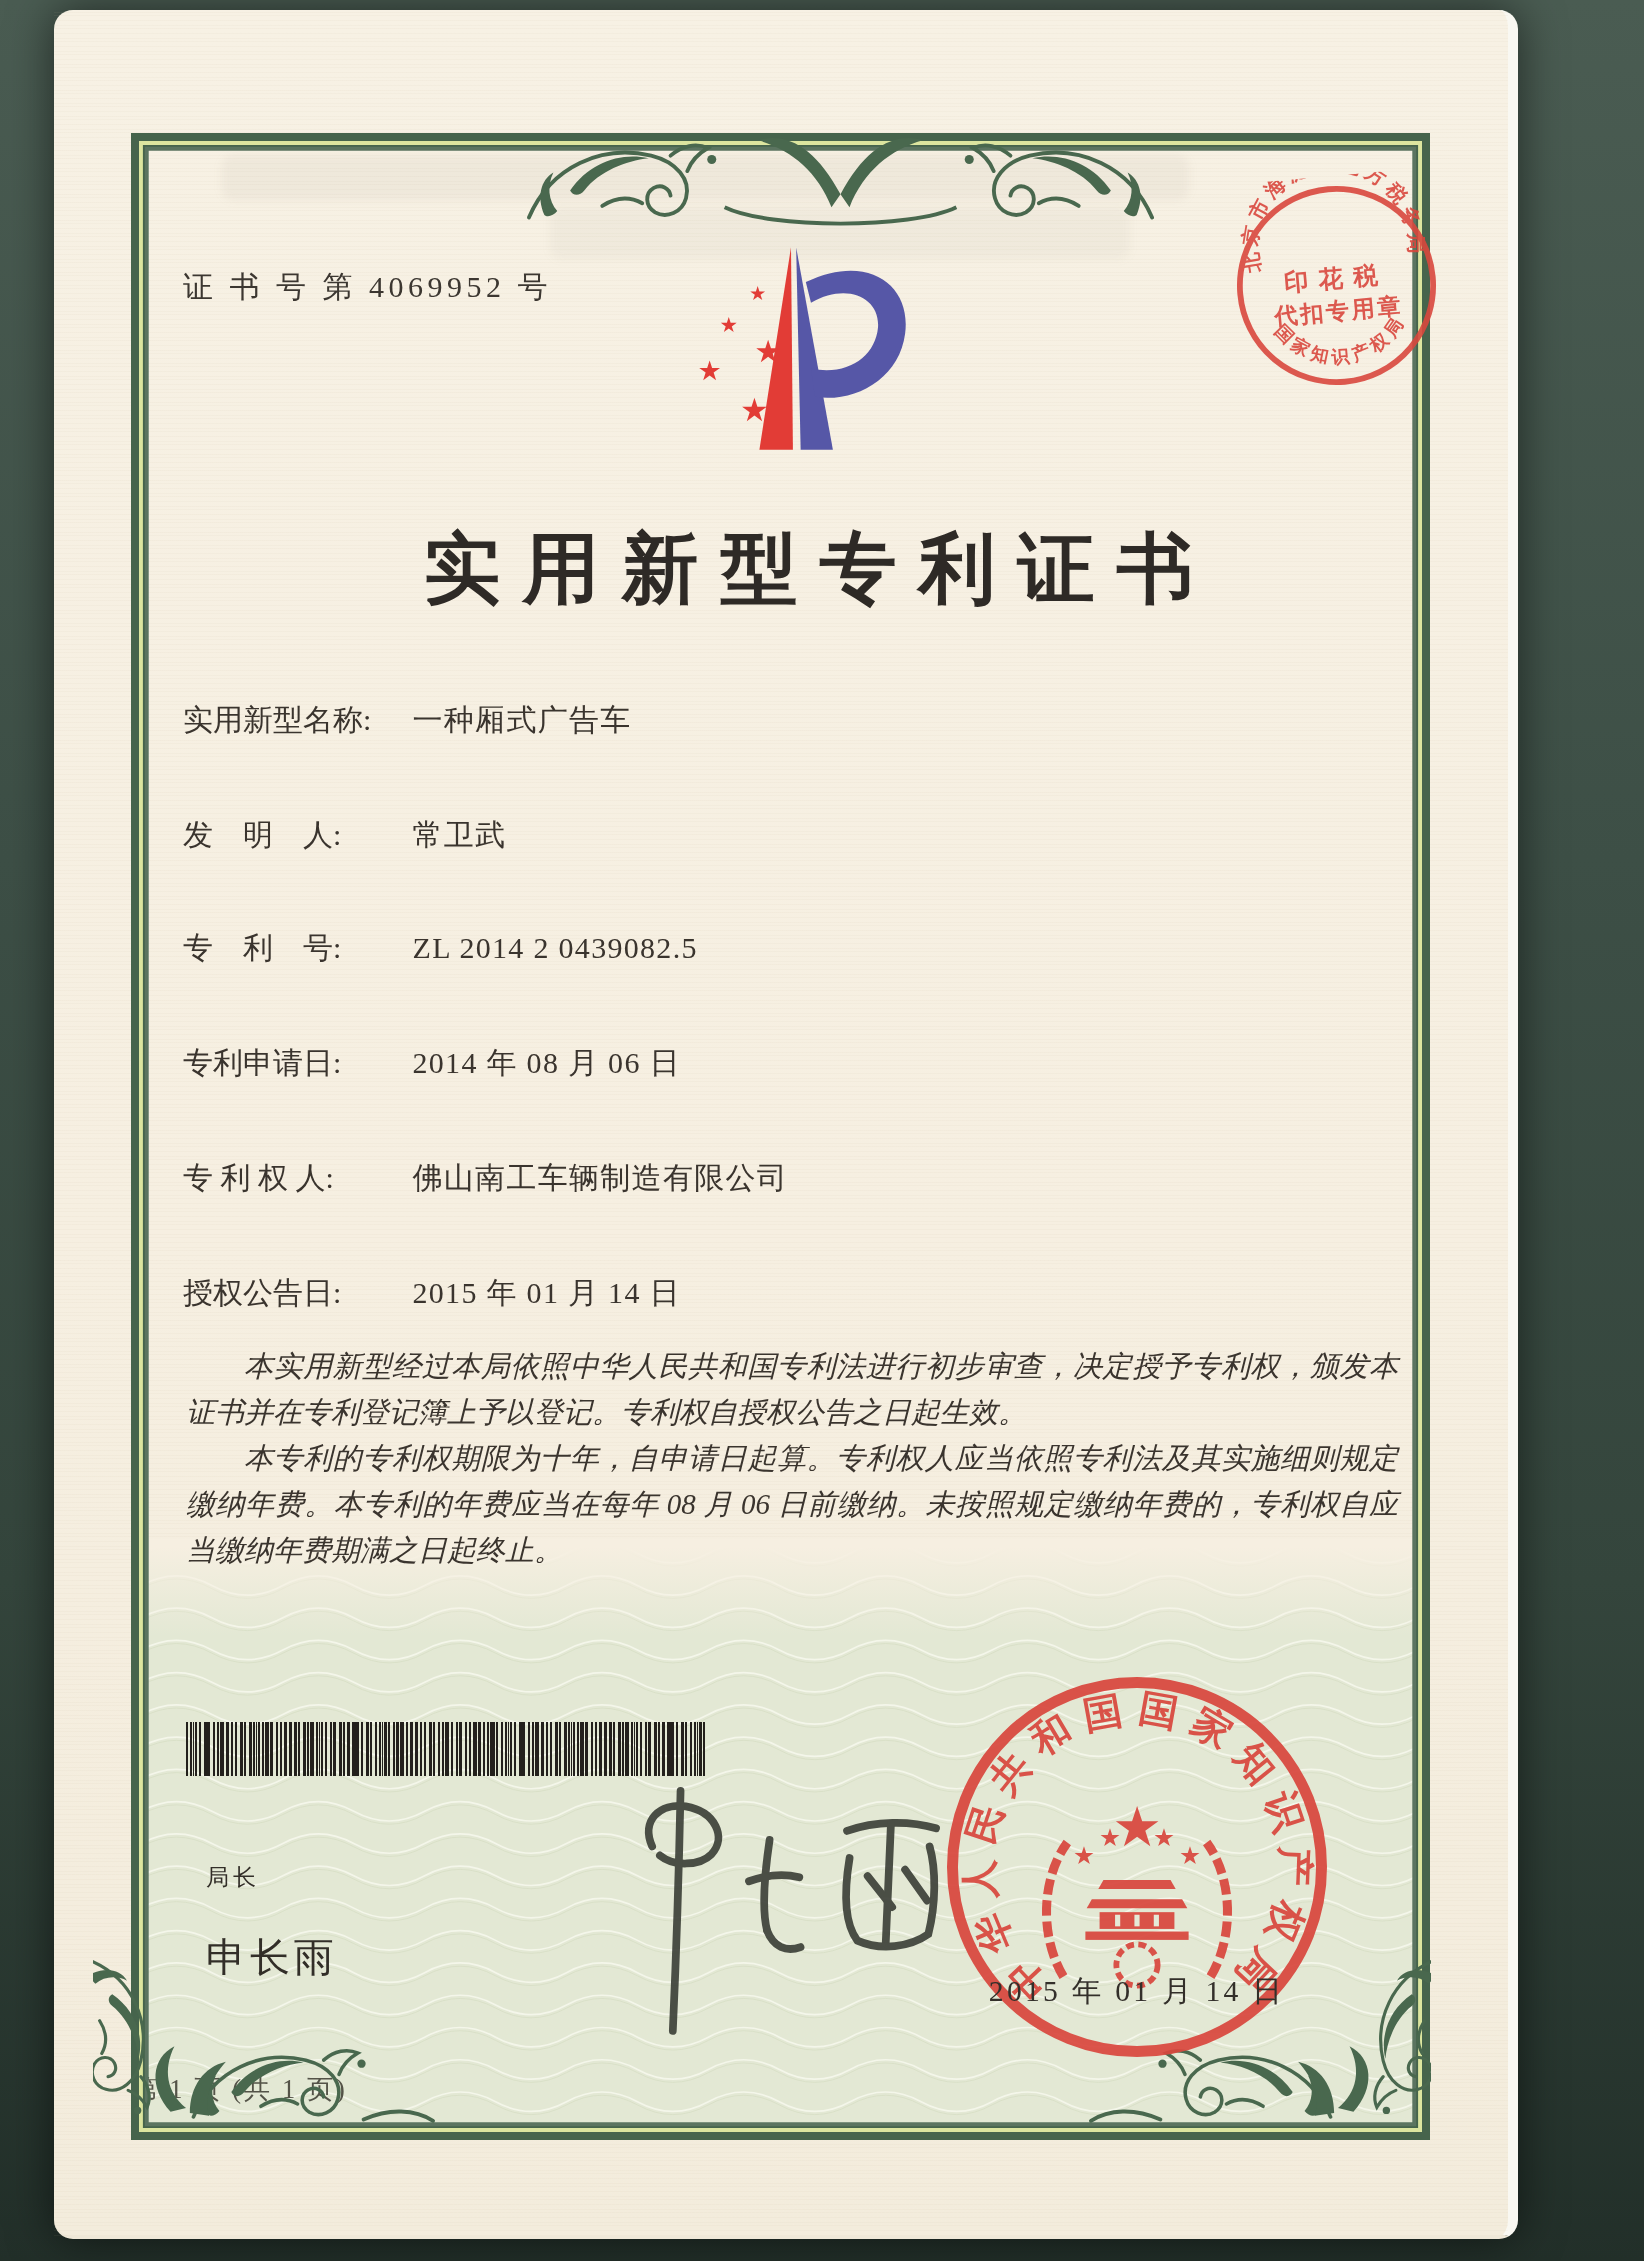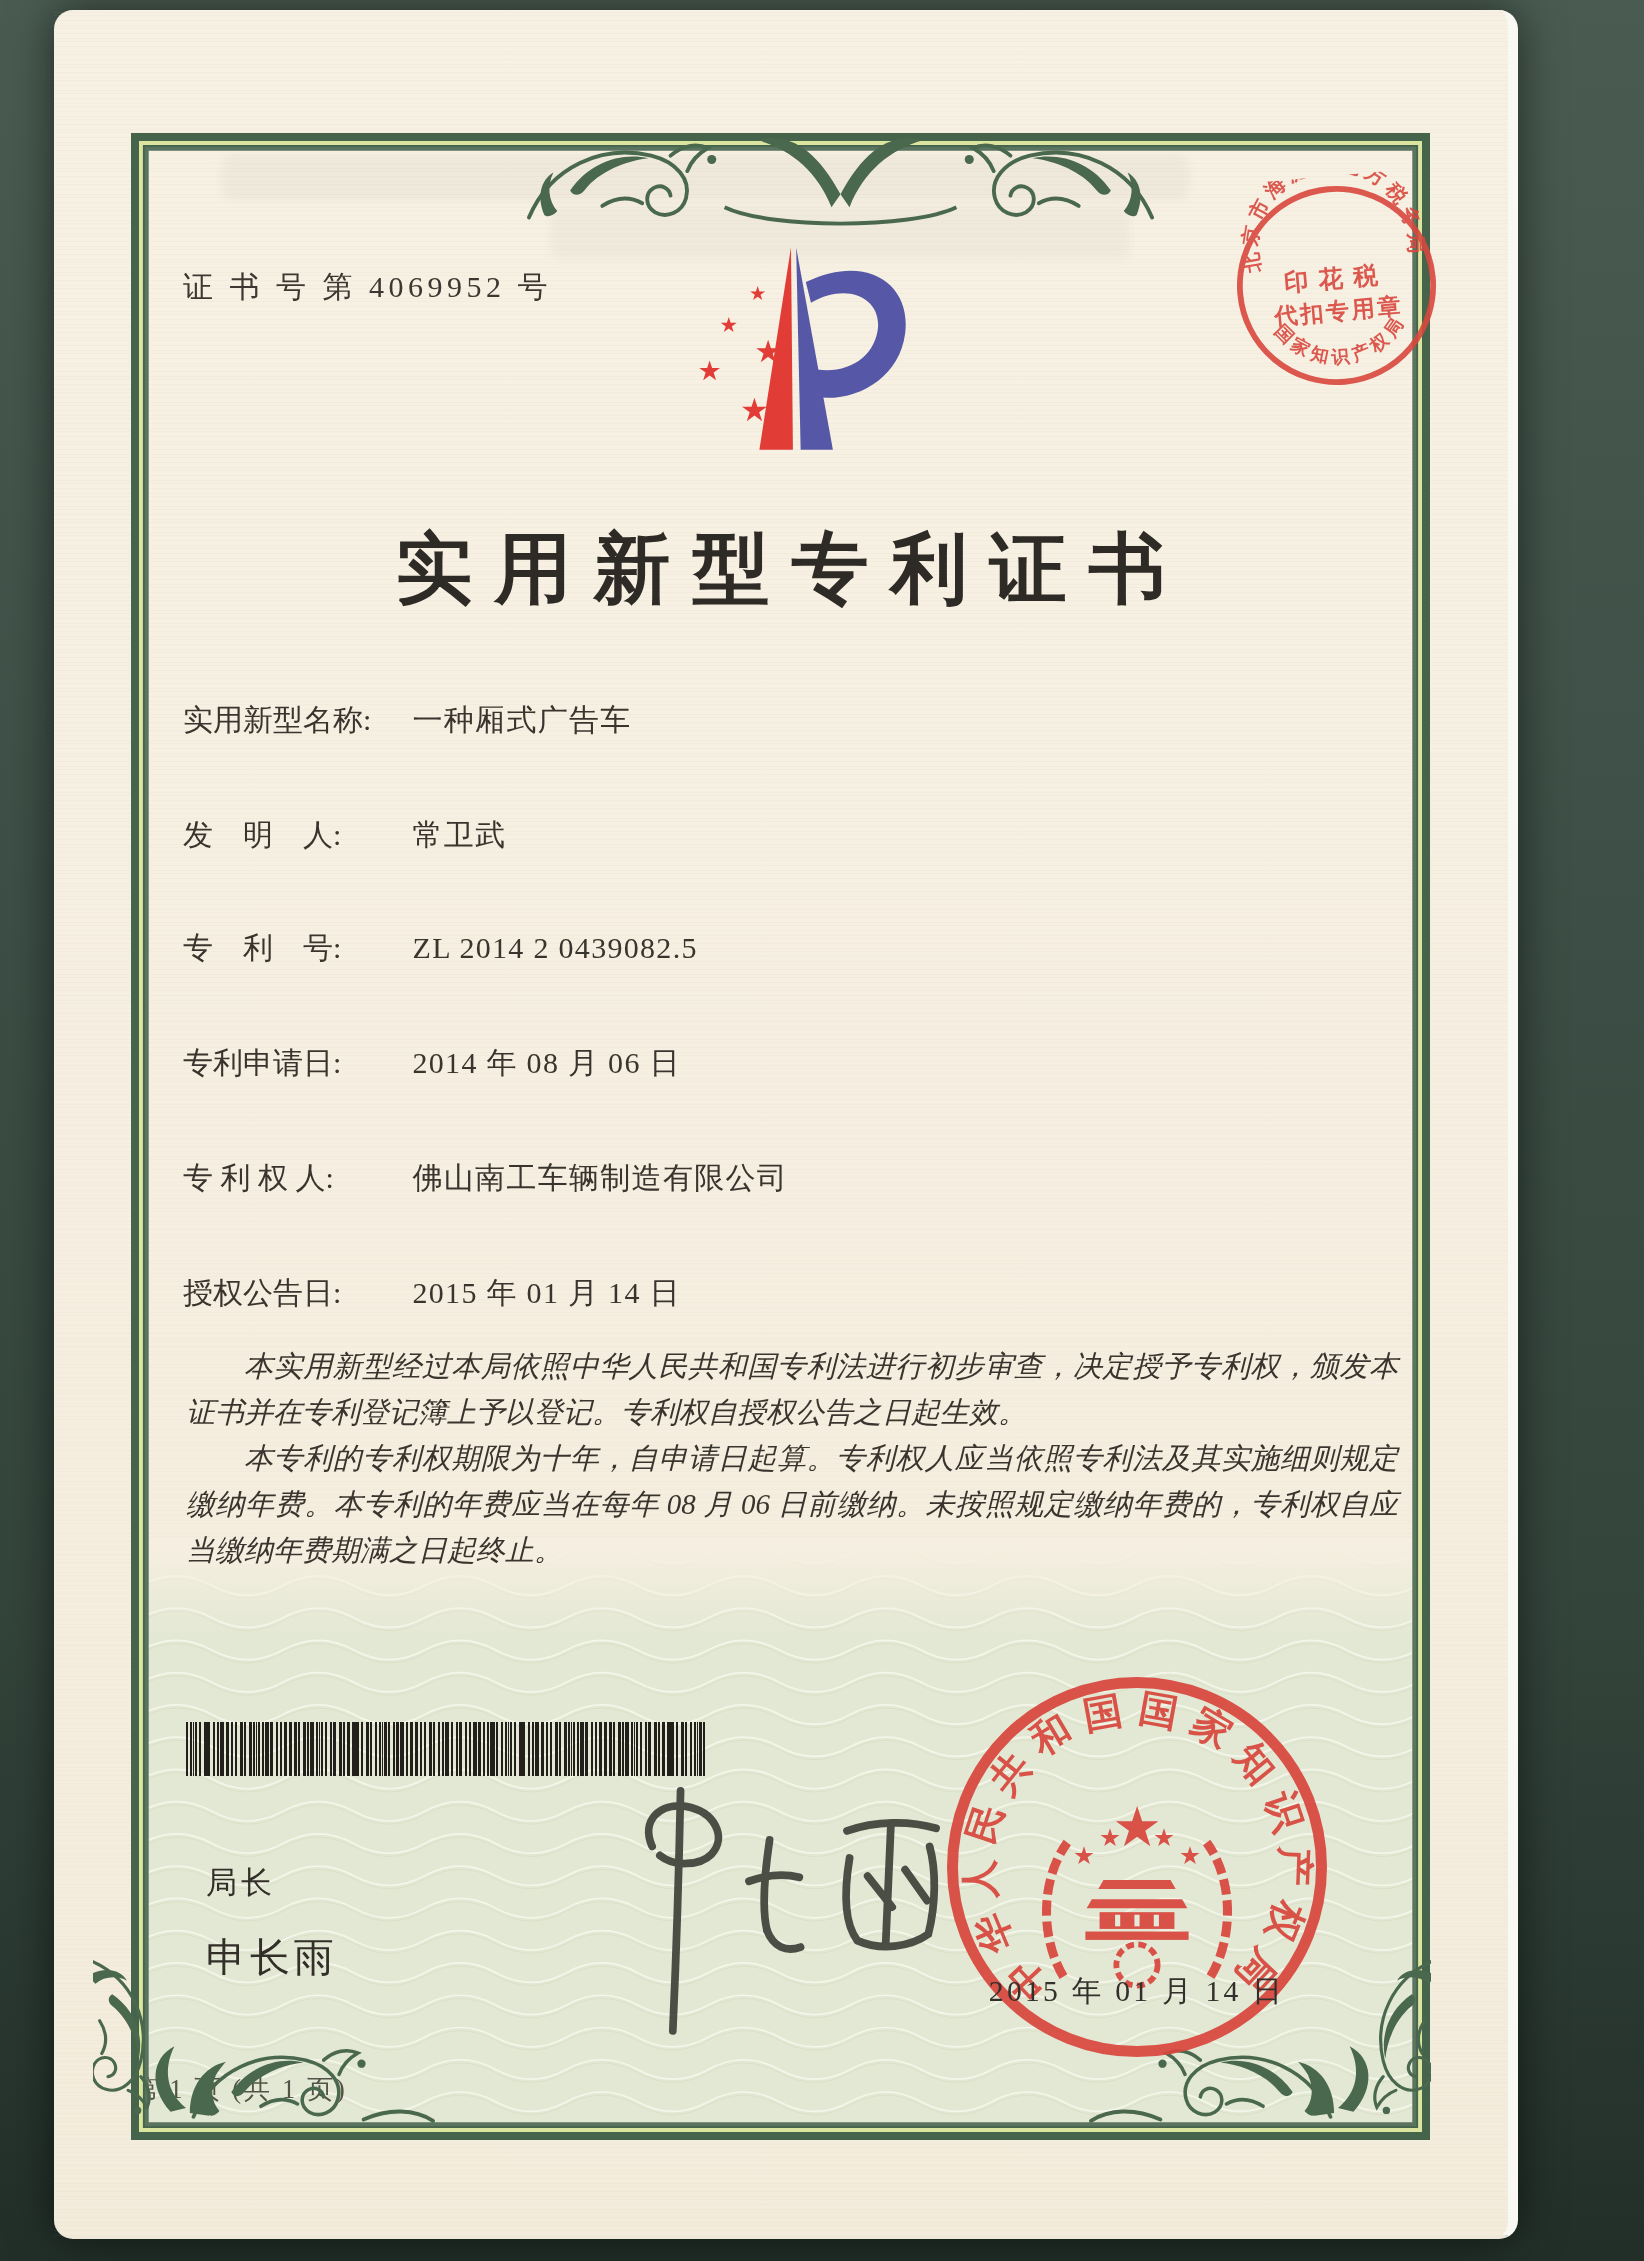--- a/index.html
+++ b/index.html
@@ -31,38 +31,38 @@
     border:8.4px solid #46644c;box-sizing:border-box;
     box-shadow:inset 0 0 0 3.9px #dce59f, inset 0 0 0 5.8px #46644c,
                inset 0 0 0 8.4px rgba(246,239,225,0), inset 0 0 0 9.7px #5b7460;
   }
   .orn{position:absolute;z-index:5;pointer-events:none;}
   .smudge{position:absolute;z-index:1;filter:blur(4.5px);border-radius:11.6px;}
   .certno{position:absolute;left:129px;top:257px;z-index:3;font-size:30px;letter-spacing:4.5px;color:#3c3731;}
   .logo{position:absolute;left:619px;top:232px;z-index:3;}
   .title{
     position:absolute;left:77px;top:508px;width:1299px;z-index:3;text-align:center;
-    font-size:77px;font-weight:700;letter-spacing:22px;color:#2e2a26;text-indent:22px;
+    font-size:77px;font-weight:700;letter-spacing:22px;color:#2e2a26;text-indent:22px;padding-left:28px;
   }
   .field{position:absolute;left:129px;z-index:3;font-size:30px;color:#3a342e;white-space:nowrap;}
   .flabel{display:inline-block;min-width:222px;}
   .fvalue{letter-spacing:1.3px;}
   .bodytext{
     position:absolute;left:132px;top:1333px;width:1212px;z-index:3;
     font-size:29px;line-height:46px;color:#3a342e;text-align:justify;
   }
   .bodytext p{margin:0;text-indent:2em;font-style:italic;}
   .barcode{
     position:absolute;left:132px;top:1712px;width:519px;height:54px;z-index:3;
     background:
       repeating-linear-gradient(90deg,#23201c 0 1.9px,transparent 1.9px 4.5px),
       repeating-linear-gradient(90deg,#23201c 0 1.3px,transparent 1.3px 7px),
       repeating-linear-gradient(90deg,transparent 0 3.9px,#23201c 3.9px 5.8px,transparent 5.8px 15px);
   }
-  .dtitle{position:absolute;left:152px;top:1852px;z-index:3;font-size:31px;color:#322e28;letter-spacing:3.9px;}
+  .dtitle{position:absolute;left:152px;top:1852px;z-index:3;font-size:23px;color:#322e28;letter-spacing:3.9px;}
   .dname{position:absolute;left:152px;top:1920px;z-index:3;font-size:40px;color:#322e28;letter-spacing:3.9px;}
   .sig{position:absolute;left:522px;top:1768px;z-index:5;}
   .seal-main{position:absolute;left:883px;top:1657px;z-index:6;}
   .seal-tax{position:absolute;left:1173px;top:166px;z-index:6;transform:rotate(-5deg);}
   .sealtxt{font-family:"Liberation Sans","DejaVu Sans",sans-serif;font-weight:700;fill:#d9473e;}
   .footer{
     position:absolute;left:77px;top:2062px;width:1299px;z-index:3;
     font-size:26.4px;color:#545348;letter-spacing:2.6px;
   }
   .star{font-family:"DejaVu Sans",sans-serif;fill:#e23c36;}

